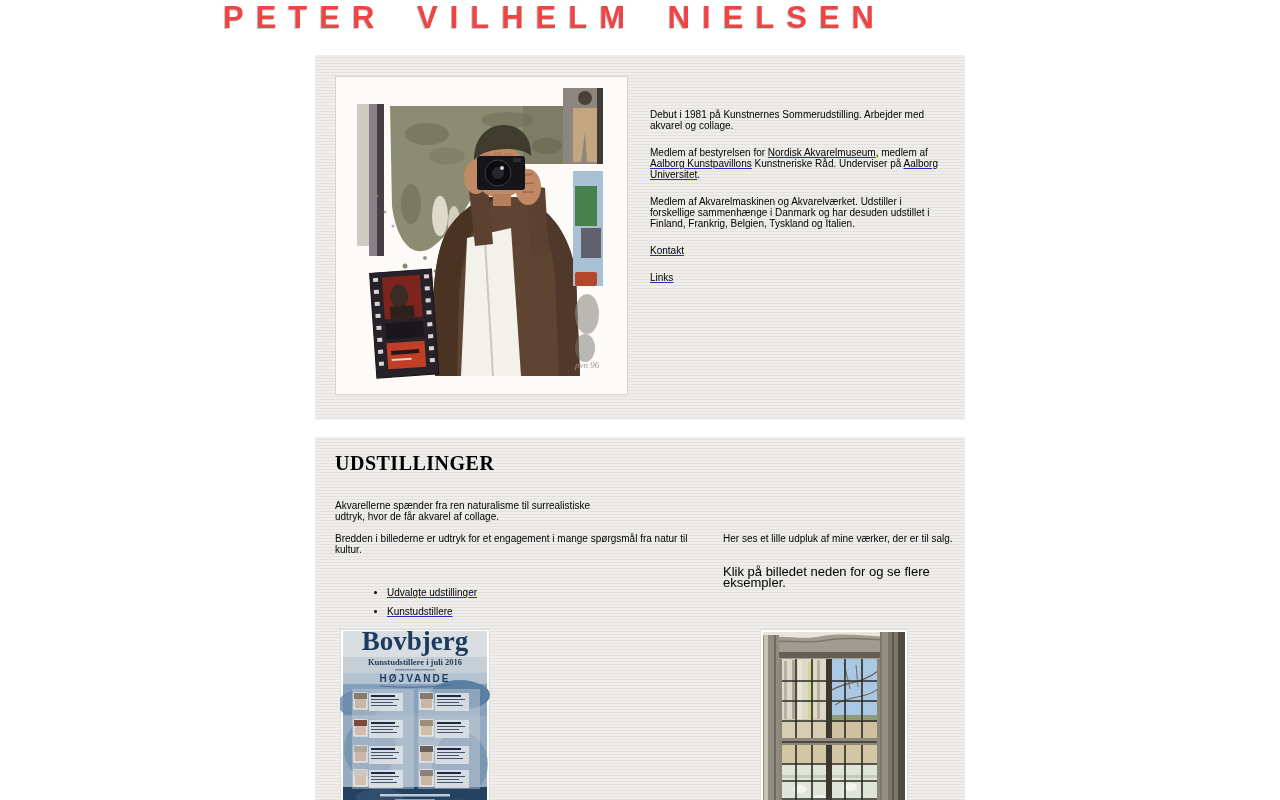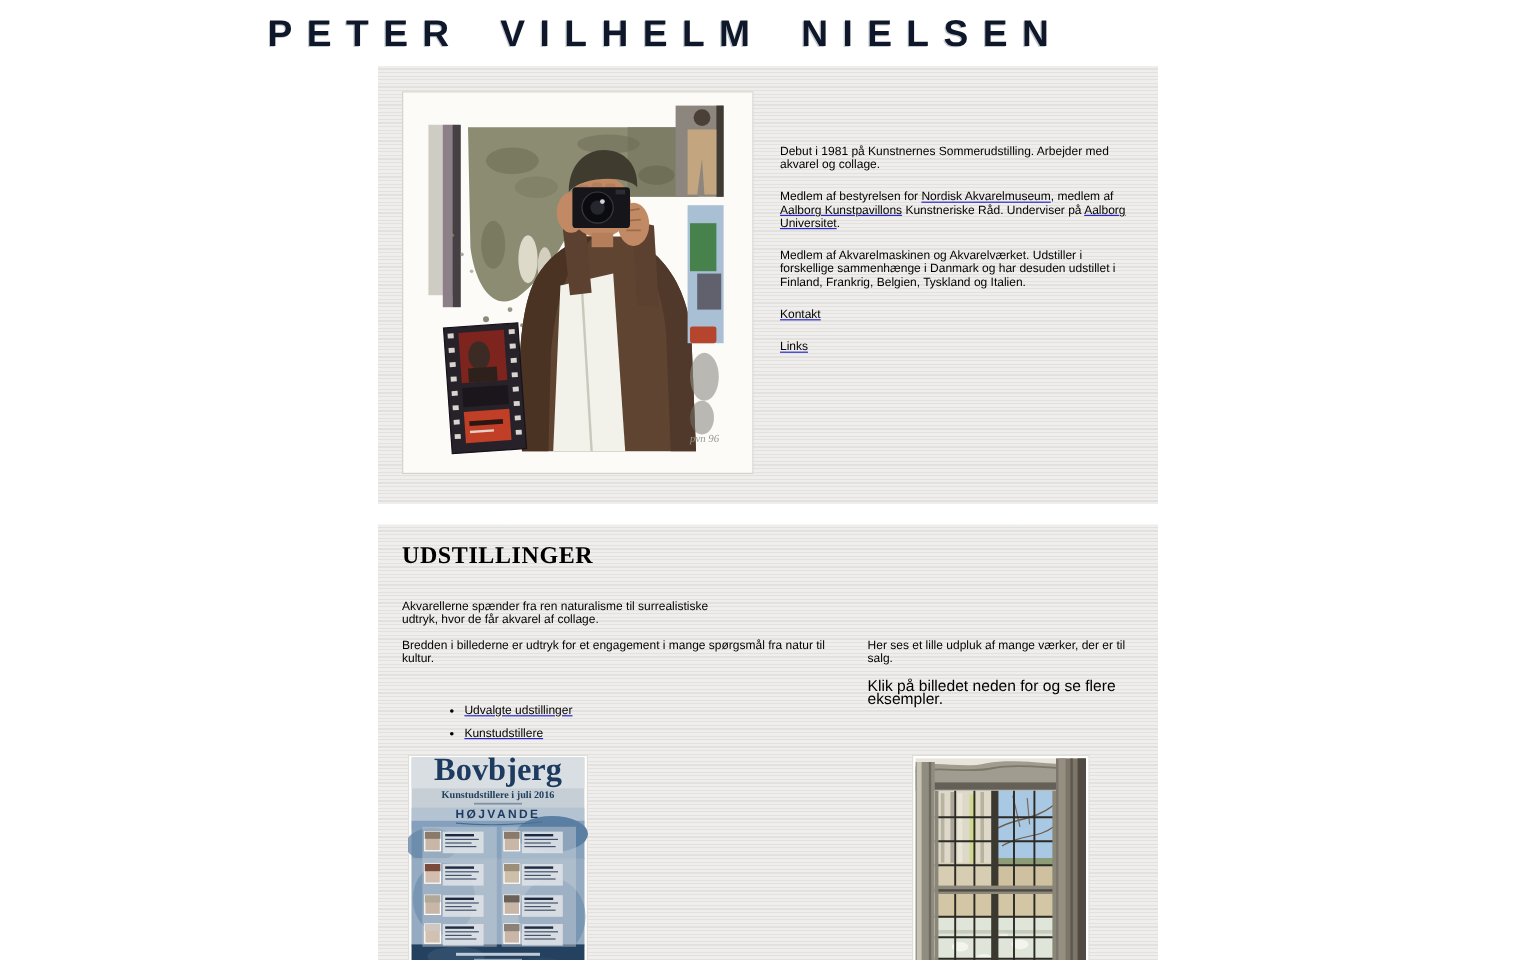--- a/index.html
+++ b/index.html
@@ -4,41 +4,41 @@
 <style>
   * { box-sizing: border-box; }
   html, body { margin: 0; padding: 0; }
   body {
     width: 1280px; height: 800px; overflow: hidden;
     background: #ffffff;
     font-family: "Liberation Sans", "DejaVu Sans", sans-serif;
     color: #000;
   }
   .page-title {
-    position: absolute; top: 10px; left: 0; width: 1109px;
+    position: absolute; top: 0; left: 0; width: 1109px;
     text-align: center;
     font-family: "Liberation Sans", sans-serif;
     font-weight: bold; font-size: 31px;
     letter-spacing: 12px; word-spacing: 10px;
-    color: #0f172a;
+    color: #ef4444;
     text-shadow: -1px 1px 0 #c6cad1;
     margin: 0; white-space: nowrap;
   }
   .stripe-section {
     position: absolute; left: 315px; width: 650px;
     background: repeating-linear-gradient(to bottom,
       #efeeec 0px, #efeeec 2px, #e2e1de 2px, #e2e1de 3px);
   }
   #section-intro { top: 55px; height: 365px; }
   #section-lower { top: 437px; height: 400px; overflow: hidden; }
 
   .portrait-frame { position: absolute; left: 20px; top: 21px; width: 293px; height: 319px; }
   .intro-text { position: absolute; left: 335px; top: 50px; width: 296px;
     font-size: 10px; line-height: 11px; }
-  .intro-text p { margin: 16px 0 16px 0; }
+  .intro-text p { margin: 4px 0 16px 0; }
 
   a.plain-link { color: #000; text-decoration: underline; text-decoration-color: #2929cc; cursor: pointer; }
 
   .h-udstillinger {
     position: absolute; left: 20px; top: 15px; margin: 0;
     font-family: "Liberation Serif", "DejaVu Serif", serif;
     font-weight: bold; font-size: 20px; letter-spacing: 0.5px; color: #000;
   }
   .col-left-p1 { position: absolute; left: 20px; top: 63px; width: 272px;
     font-size: 10px; line-height: 11px; margin: 0; }
@@ -191,21 +191,21 @@
 
   <h2 class="h-udstillinger">UDSTILLINGER</h2>
   <p class="col-left-p1">Akvarellerne spænder fra ren naturalisme til surrealistiske udtryk, hvor de får akvarel af collage.</p>
   <p class="col-left-p2">Bredden i billederne er udtryk for et engagement i mange spørgsmål fra natur til kultur.</p>
 
   <ul class="exhibit-list">
     <li><a class="plain-link" href="#">Udvalgte udstillinger</a></li>
     <li><a class="plain-link" href="#">Kunstudstillere</a></li>
   </ul>
 
-  <p class="col-right-p1">Her ses et lille udpluk af mange værker, der er til salg.</p>
+  <p class="col-right-p1">Her ses et lille udpluk af mine værker, der er til salg.</p>
   <p class="col-right-p2">Klik på billedet neden for og se flere eksempler.</p>
 
   <div class="poster-image">
     <svg width="150" height="192" viewBox="0 0 150 192">
       <rect x="0.5" y="0.5" width="149" height="191" fill="#ffffff" stroke="#e0ded8"></rect>
       <rect x="3" y="2" width="144" height="190" fill="#c7cfd6"></rect>
       <rect x="3" y="2" width="144" height="26" fill="#d9dee2"></rect>
       <rect x="3" y="44" width="144" height="18" fill="#b3c3d2"></rect>
       <rect x="3" y="55" width="144" height="32" fill="#7e9cba" opacity="0.9"></rect>
       <ellipse cx="120" cy="66" rx="30" ry="15" fill="#5b7fa3"></ellipse>

